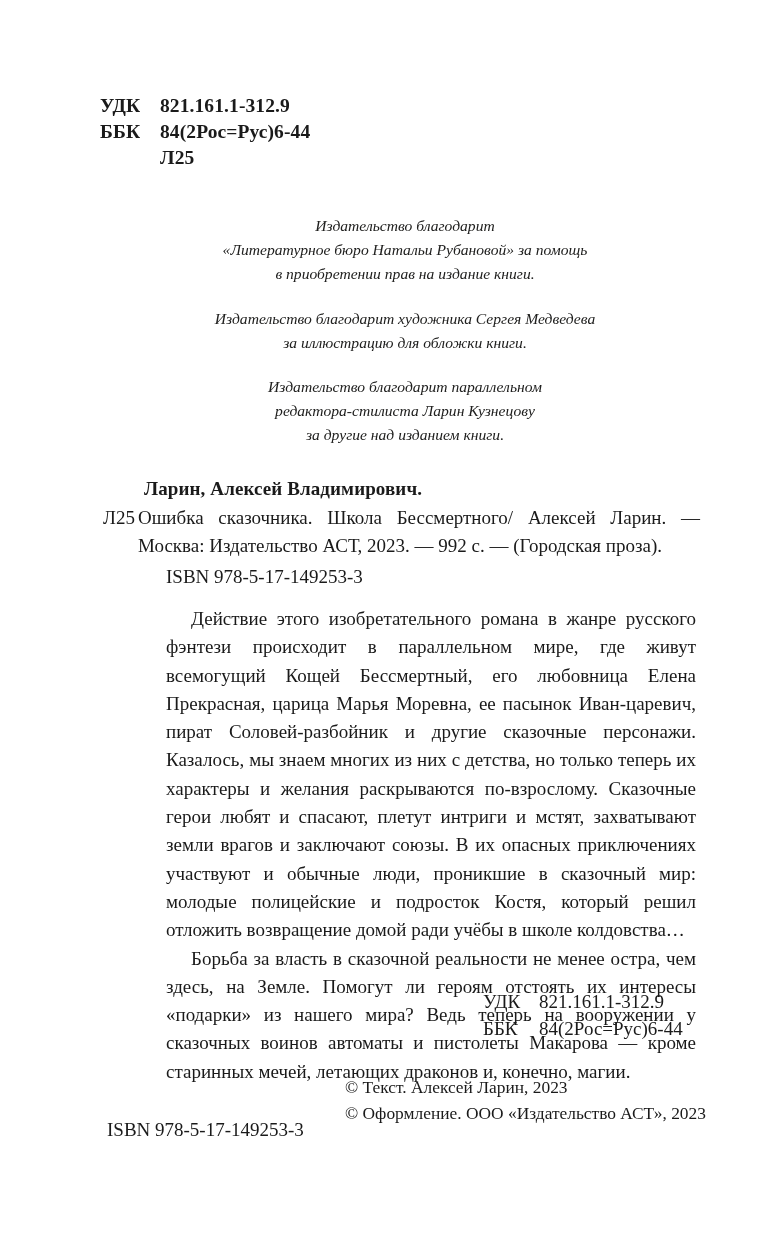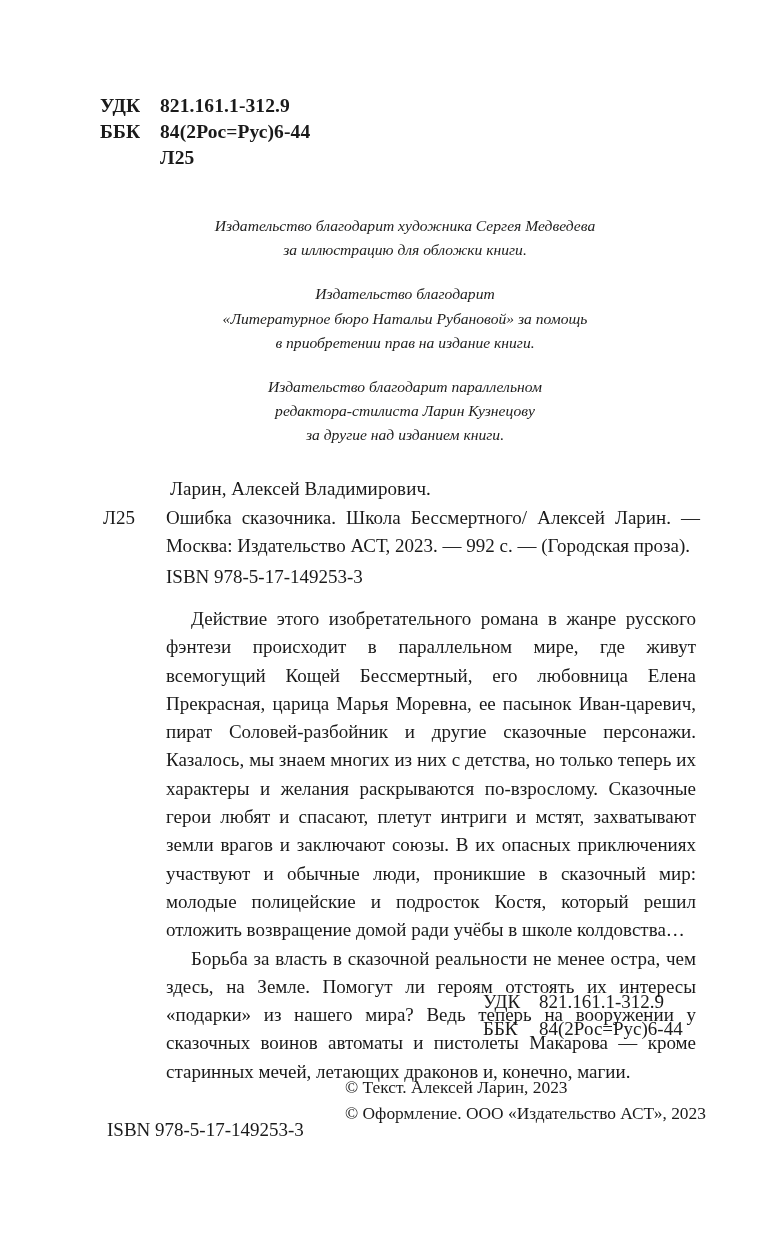--- a/index.html
+++ b/index.html
@@ -62,39 +62,39 @@
   .thanks p:last-child { margin-bottom: 0; }
 
   
   .record {
     position: absolute;
     left: 100px;
     top: 475px;
     width: 600px;
   }
   .record .author {
-    margin-left: 70px;
-    font-weight: normal;
+    margin-left: 44px;
+    font-weight: bold;
     font-size: 19px;
     line-height: 28px;
     letter-spacing: 0.1px;
   }
   .record .desc-wrap {
     position: relative;
     margin-top: 1px;
   }
   .record .shelfmark {
     position: absolute;
     left: 3px;
     top: 0;
     font-size: 19px;
     line-height: 28px;
   }
   .record .desc {
-    margin-left: 66px;
+    margin-left: 38px;
     font-size: 19px;
     line-height: 28px;
     text-align: justify;
     text-justify: inter-word;
     hyphens: manual;
   }
   .record .isbn {
     margin-left: 66px;
     margin-top: 3px;
     font-size: 19px;
@@ -163,30 +163,30 @@
       <span class="lbl">ББК</span>
       <span class="val">84(2Рос=Рус)6-44</span>
     </div>
     <div class="row">
       <span class="lbl"></span>
       <span class="val">Л25</span>
     </div>
   </div>
 
   <div class="thanks">
-    <p>
-      <span>Издательство благодарит художника Сергея Медведева</span><br>
-      <span>за иллюстрацию для обложки книги.</span>
-    </p>
     <p>
       <span>Издательство благодарит</span><br>
       <span>«Литературное бюро Натальи Рубановой» за помощь</span><br>
       <span>в приобретении прав на издание книги.</span>
     </p>
     <p>
+      <span>Издательство благодарит художника Сергея Медведева</span><br>
+      <span>за иллюстрацию для обложки книги.</span>
+    </p>
+    <p>
       <span>Издательство благодарит параллельном</span><br>
       <span>редактора-стилиста Ларин Кузнецову</span><br>
       <span>за другие над изданием книги.</span>
     </p>
   </div>
 
   <div class="record">
     <div class="author">Ларин, Алексей Владимирович.</div>
     <div class="desc-wrap">
       <span class="shelfmark">Л25</span>

